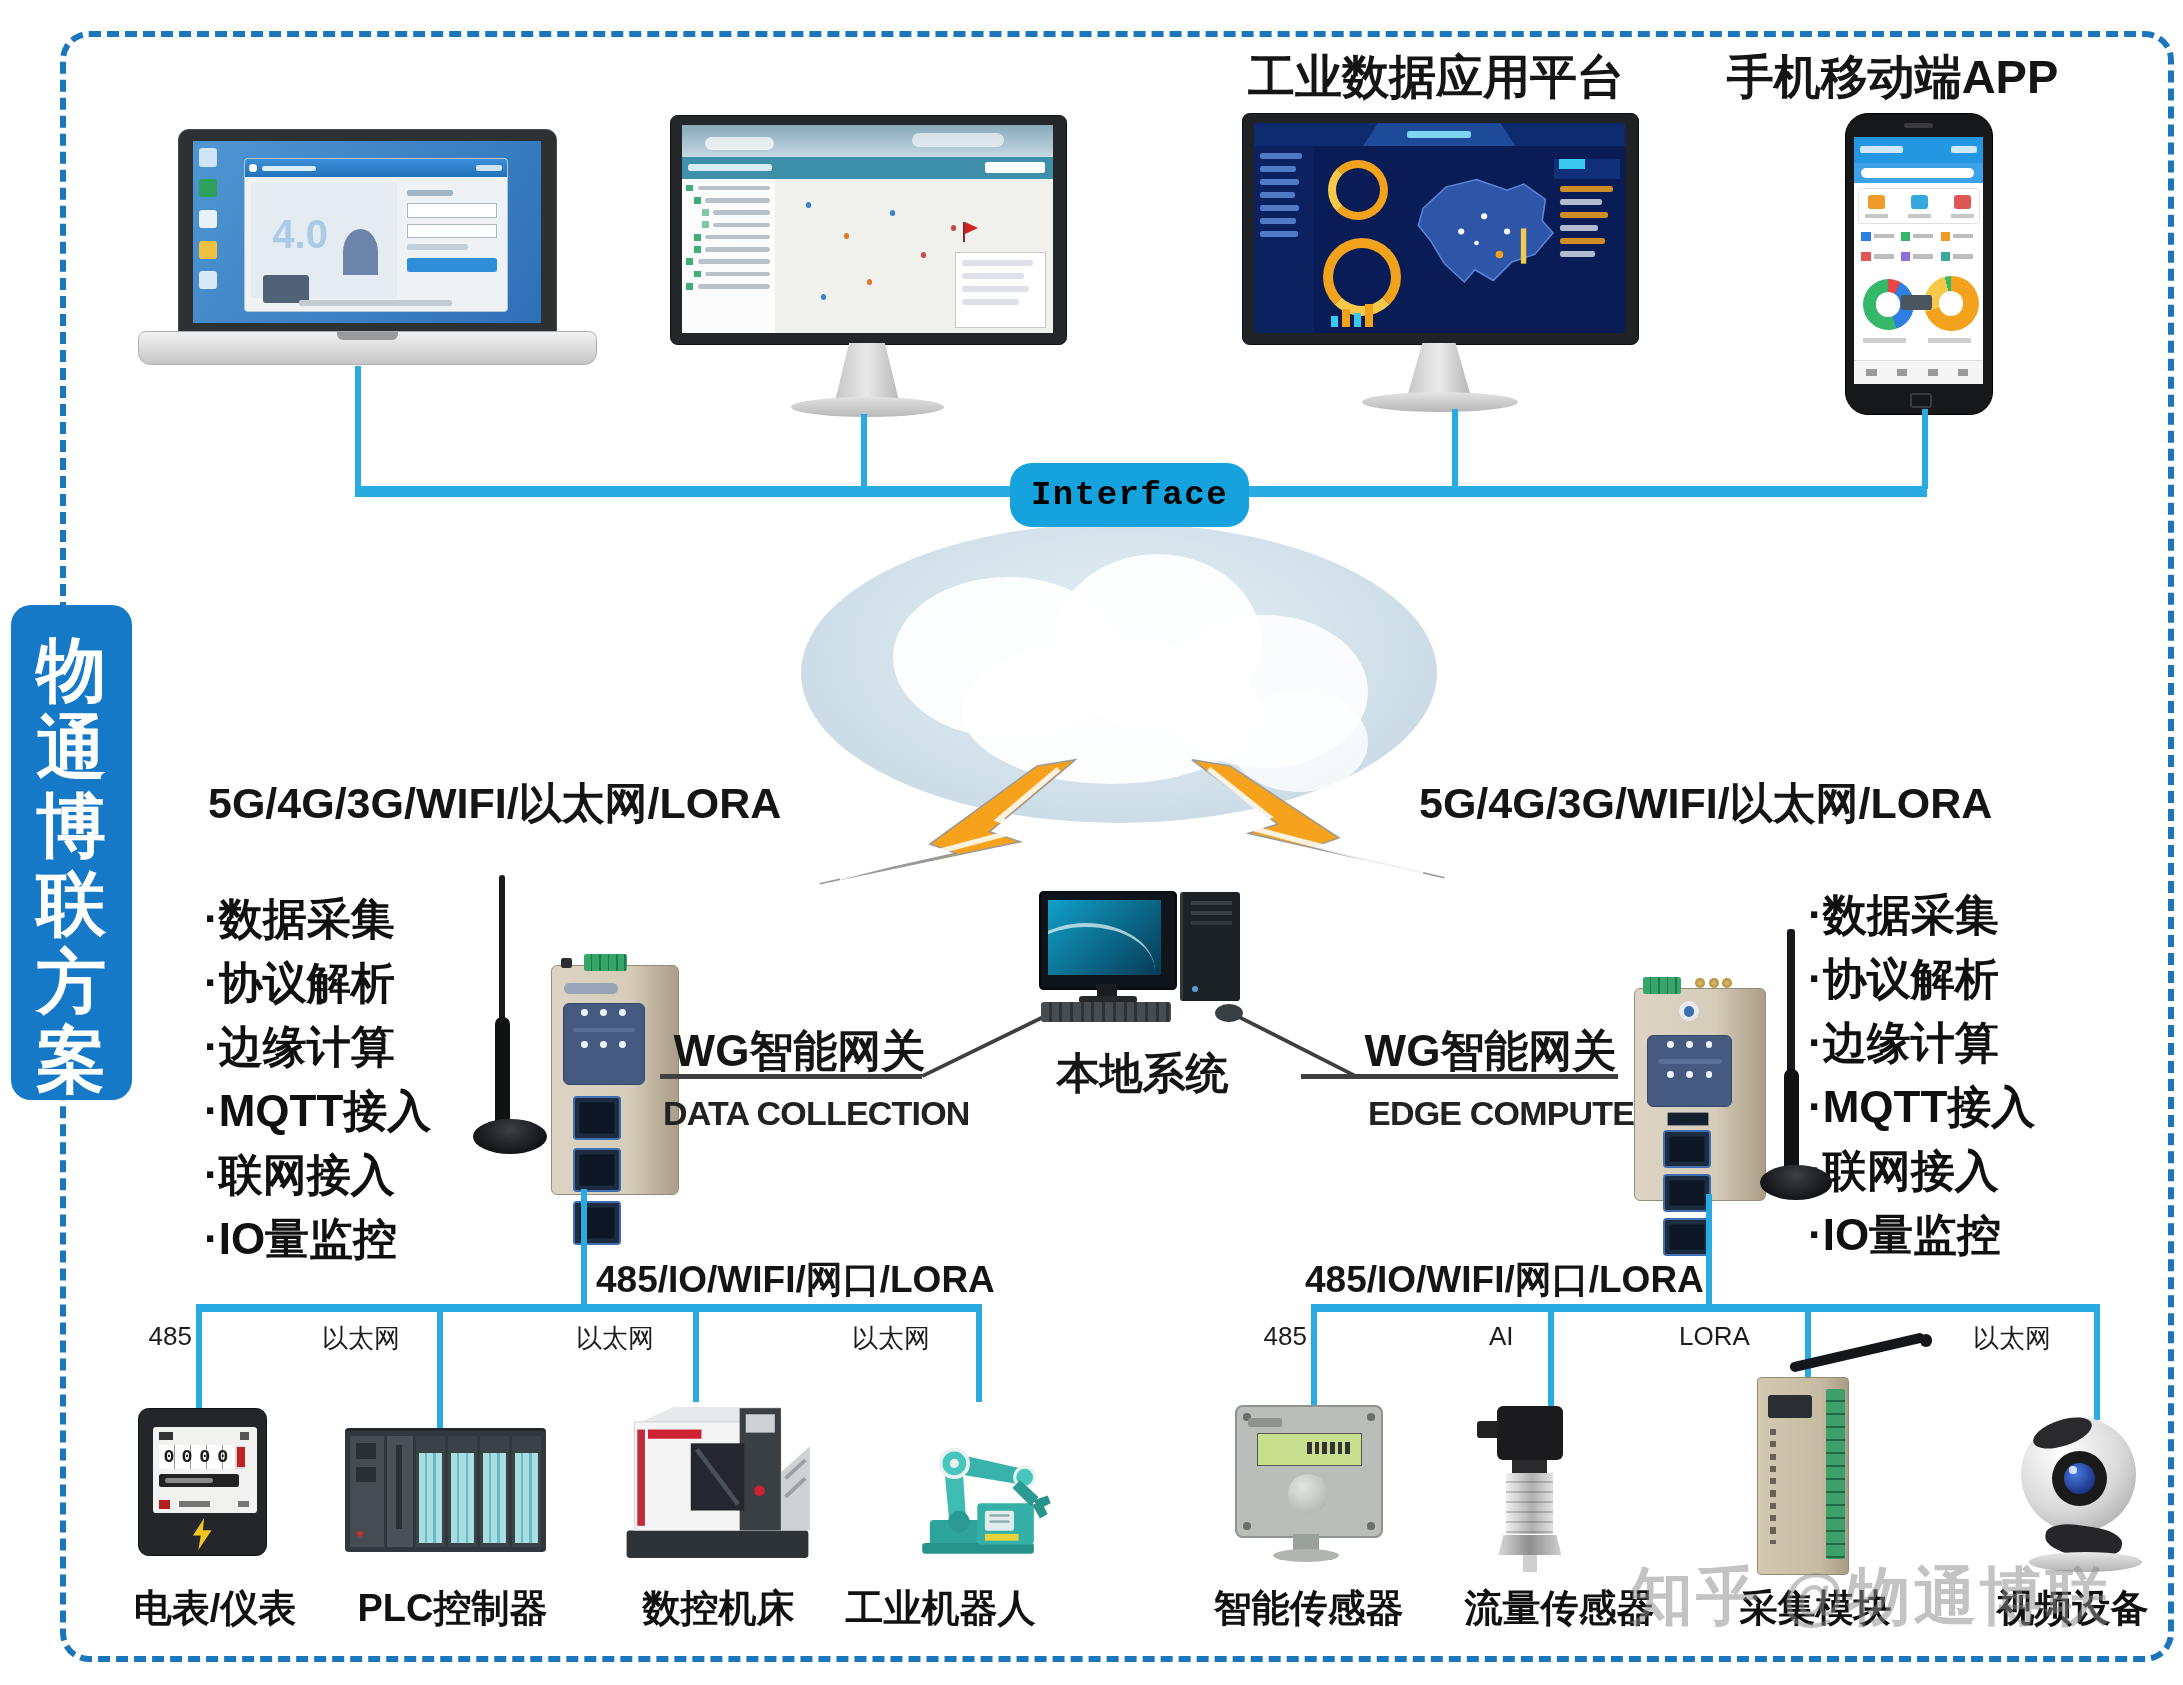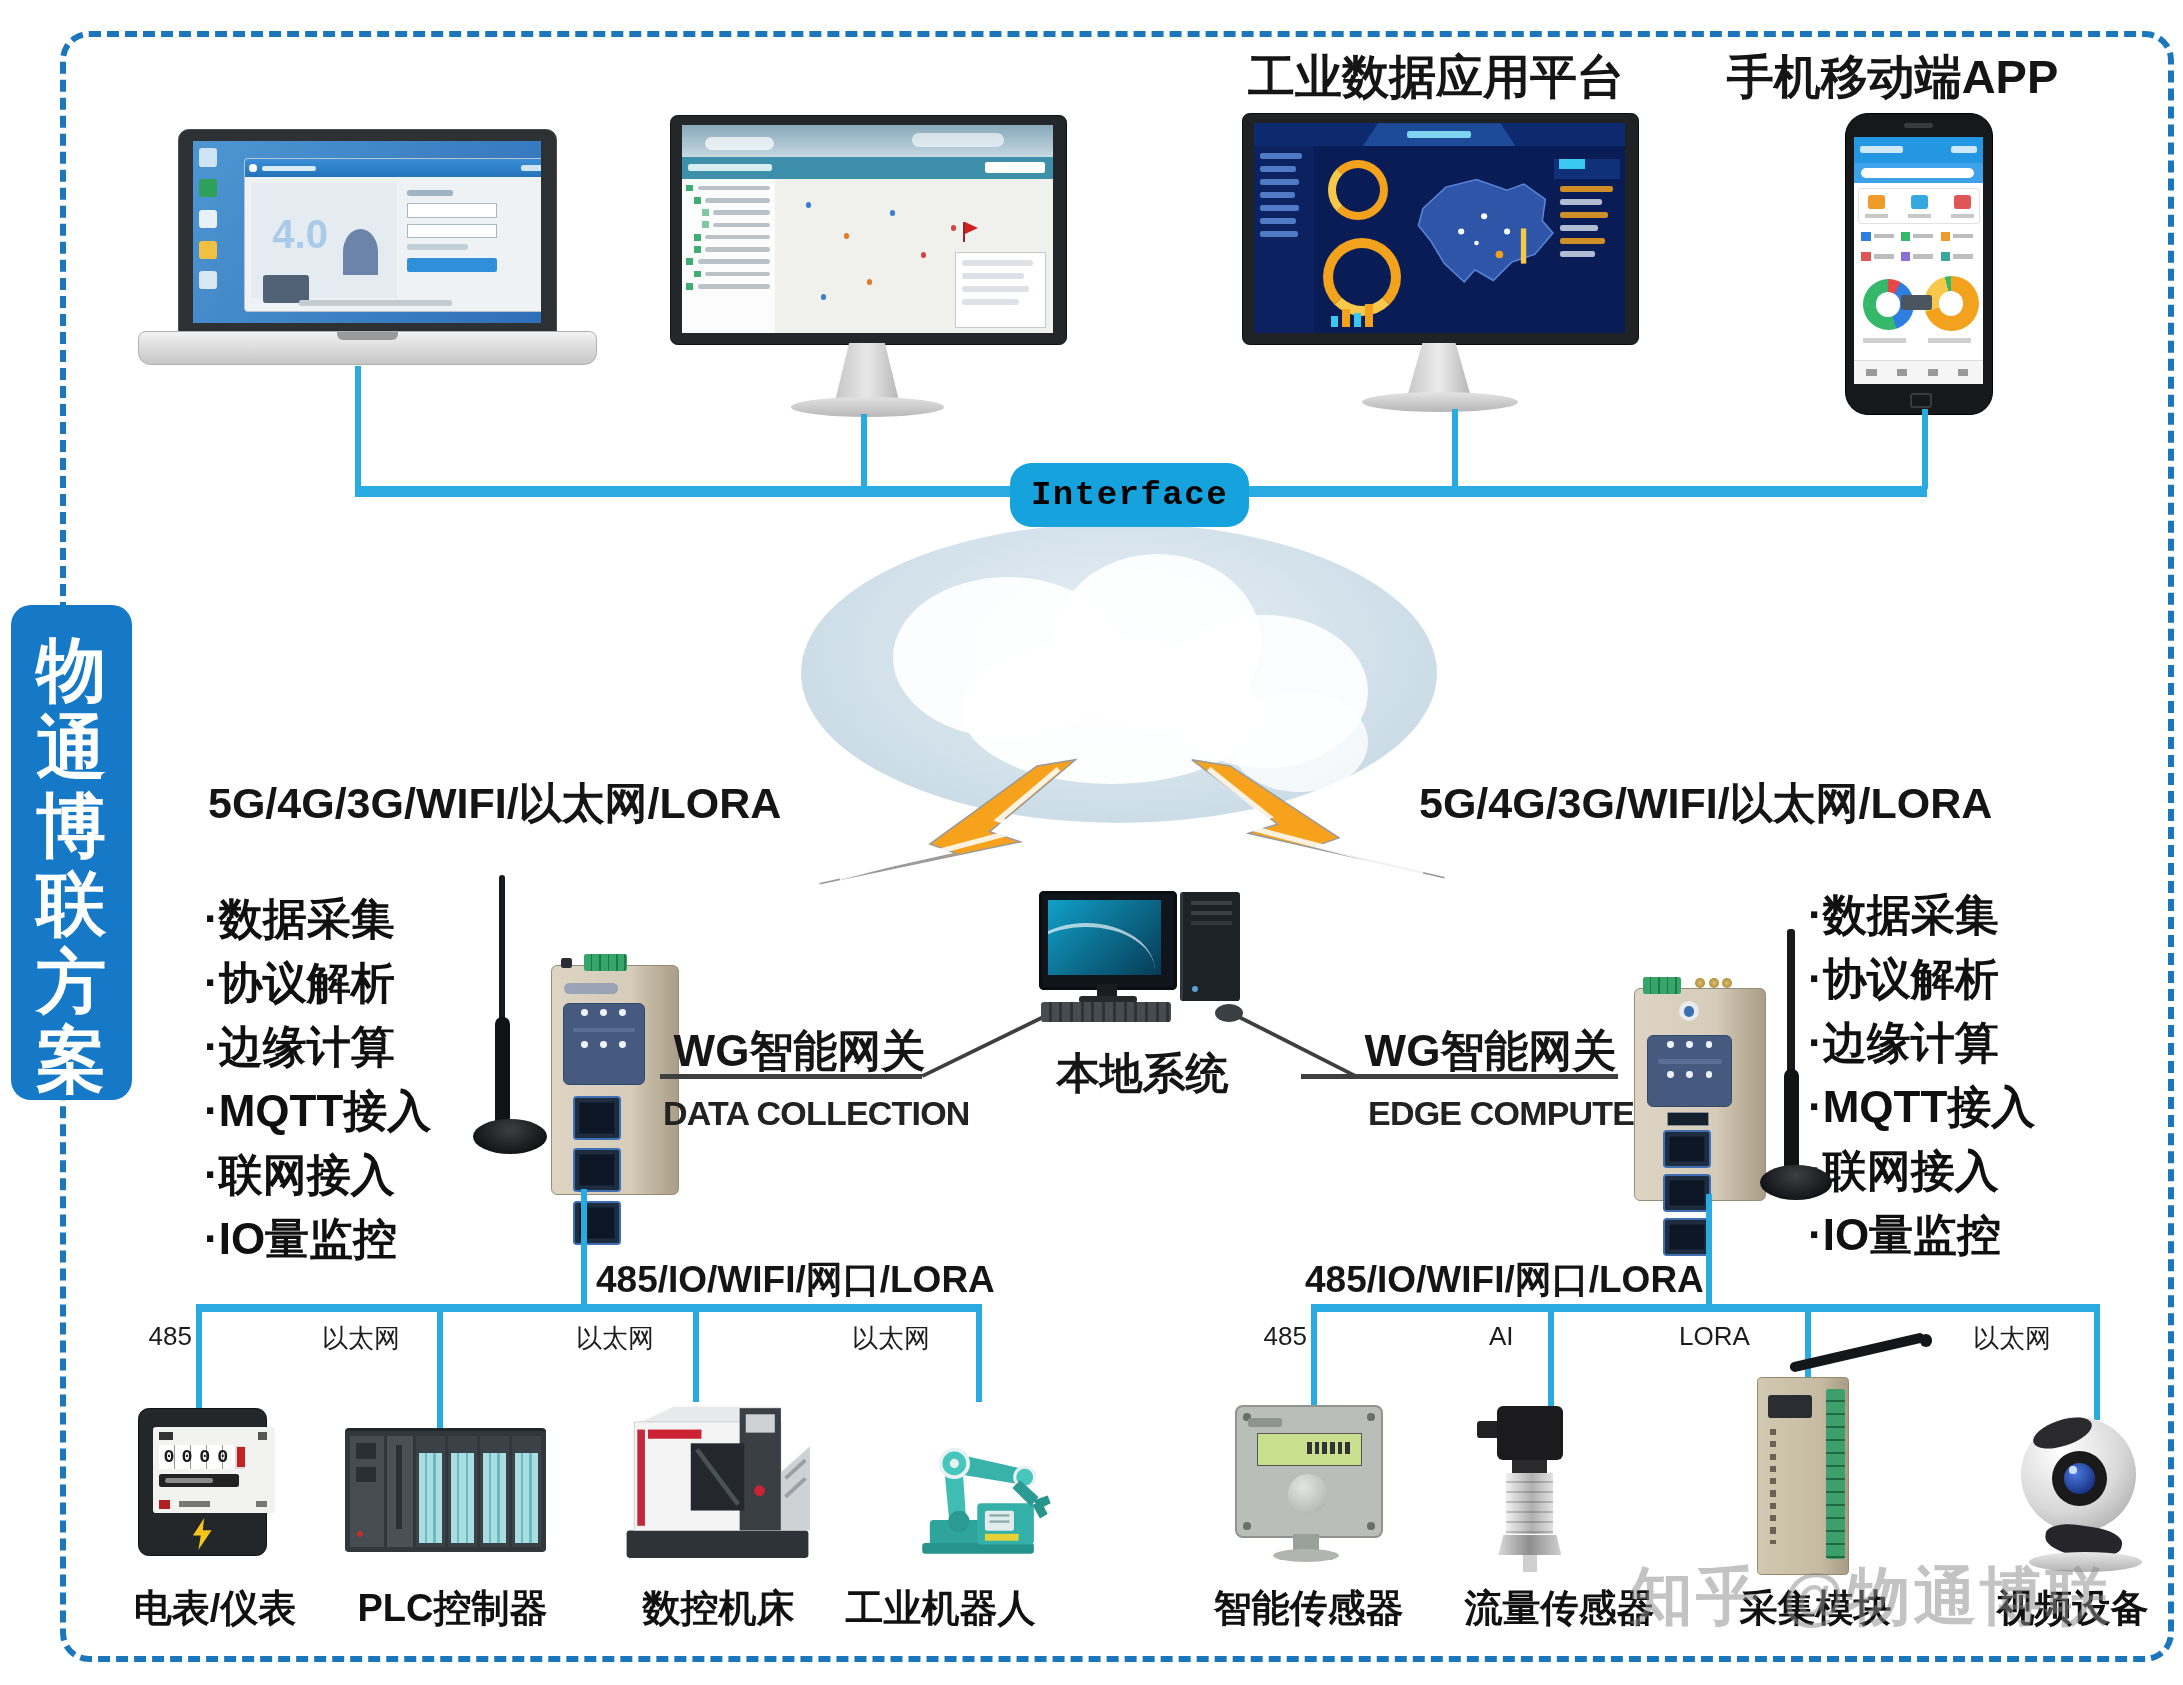--- a/index.html
+++ b/index.html
@@ -45,21 +45,21 @@
   <div class="abs" style="left:138px;top:129px;width:457px;height:237px;">
     <div class="abs" style="left:40px;top:0;width:377px;height:204px;background:#2e3133;border-radius:10.7px 10.7px 0 0;border:1.5px solid #4a4d50;">
       <div class="abs" style="left:13.8px;top:10.7px;width:348px;height:182px;background:linear-gradient(125deg,#4e96d2,#2f6fb8);overflow:hidden;">
 
         <div class="abs" style="left:6.1px;top:7.7px;width:18.4px;height:18.4px;background:#cfe4f4;border-radius:3.1px;"></div>
         <div class="abs" style="left:6.1px;top:38px;width:18.4px;height:18.4px;background:#2fa05a;border-radius:3.1px;"></div>
         <div class="abs" style="left:6.1px;top:69px;width:18.4px;height:18.4px;background:#e8f0f8;border-radius:3.1px;"></div>
         <div class="abs" style="left:6.1px;top:100px;width:18.4px;height:18.4px;background:#f0c040;border-radius:3.1px;"></div>
         <div class="abs" style="left:6.1px;top:130px;width:18.4px;height:18.4px;background:#d8e8f4;border-radius:3.1px;"></div>
 
-        <div class="abs" style="left:51px;top:17px;width:262px;height:152px;background:#eef2f5;border:0.8px solid #b8c4cc;border-radius:3.8px;overflow:hidden;padding-left:45px;">
+        <div class="abs" style="left:51px;top:17px;width:262px;height:152px;background:#eef2f5;border:0.8px solid #b8c4cc;border-radius:3.8px;overflow:hidden;">
           <div class="abs" style="left:0;top:0;width:100%;height:18.4px;background:linear-gradient(#3b8fd8,#2272b8);"></div>
           <div class="abs" style="left:4.6px;top:5.4px;width:7.7px;height:7.7px;background:#fff;border-radius:50%;"></div>
           <div class="abs" style="left:17px;top:6.9px;width:54px;height:5.4px;background:#d8ecff;border-radius:2.3px;"></div>
           <div class="abs" style="right:4.6px;top:6.1px;width:26px;height:6.1px;background:#cfe4f6;border-radius:2.3px;"></div>
           <div class="abs" style="left:6.1px;top:24.5px;width:146px;height:115px;background:#e4ecf2;">
             <div style="position:absolute;left:21.4px;top:29px;font-size:40px;font-weight:700;color:#a9cbe8;">4.0</div>
             <div class="abs" style="left:92px;top:46px;width:35px;height:46px;background:#39588a;border-radius:50% 50% 0 0;opacity:.7;"></div>
             <div class="abs" style="left:12.3px;top:92px;width:46px;height:27.6px;background:#2c3e56;border-radius:3.1px;opacity:.8;"></div>
           </div>
           <div class="abs" style="left:162px;top:31px;width:90px;height:107px;">
@@ -391,21 +391,21 @@
   <div class="portlbl" style="left:115px;top:1321px;width:77px;text-align:right;">485</div>
   <div class="portlbl" style="left:322px;top:1321px;">以太网</div>
   <div class="portlbl" style="left:576px;top:1321px;">以太网</div>
   <div class="portlbl" style="left:852px;top:1321px;">以太网</div>
   <div class="portlbl" style="left:1230px;top:1321px;width:77px;text-align:right;">485</div>
   <div class="portlbl" style="left:1489px;top:1321px;">AI</div>
   <div class="portlbl" style="left:1679px;top:1321px;">LORA</div>
   <div class="portlbl" style="left:1973px;top:1321px;">以太网</div>
 
   <div class="abs" style="left:138px;top:1408px;width:127px;height:146px;background:#23272a;border:1.5px solid #101214;border-radius:10.7px;">
-    <div class="abs" style="left:13.8px;top:18.4px;width:122px;height:86px;background:#f2f2f0;border-radius:3.1px;">
+    <div class="abs" style="left:13.8px;top:18.4px;width:104px;height:86px;background:#f2f2f0;border-radius:3.1px;">
       <div class="abs" style="left:6.1px;top:4.6px;width:13.8px;height:7.7px;background:#333;"></div>
       <div class="abs" style="right:7.7px;top:4.6px;width:9.2px;height:7.7px;background:#555;"></div>
       <div class="abs" style="left:6.1px;top:18.4px;width:86px;height:23px;background:#dcdcdc;display:flex;align-items:center;">
         <span class="mono" style="font-size:18.4px;font-weight:700;color:#1a1a1a;letter-spacing:6.9px;background:repeating-linear-gradient(90deg,#fff 0 14.6px,#999 14.6px 16px);padding:1.5px 0 1.5px 4.6px;">0000</span>
         <span style="display:inline-block;width:18.4px;height:20px;background:#c22222;margin-left:1.5px;"></span>
       </div>
       <div class="abs" style="left:6.1px;top:47px;width:80px;height:12.3px;background:#222;border-radius:2.3px;">
         <div style="width:60%;height:4.6px;background:#8a8a8a;margin:3.8px 6.1px;border-radius:2.3px;"></div>
       </div>
       <div class="abs" style="left:6.1px;bottom:4.6px;width:10.7px;height:9.2px;background:#b02020;"></div>

